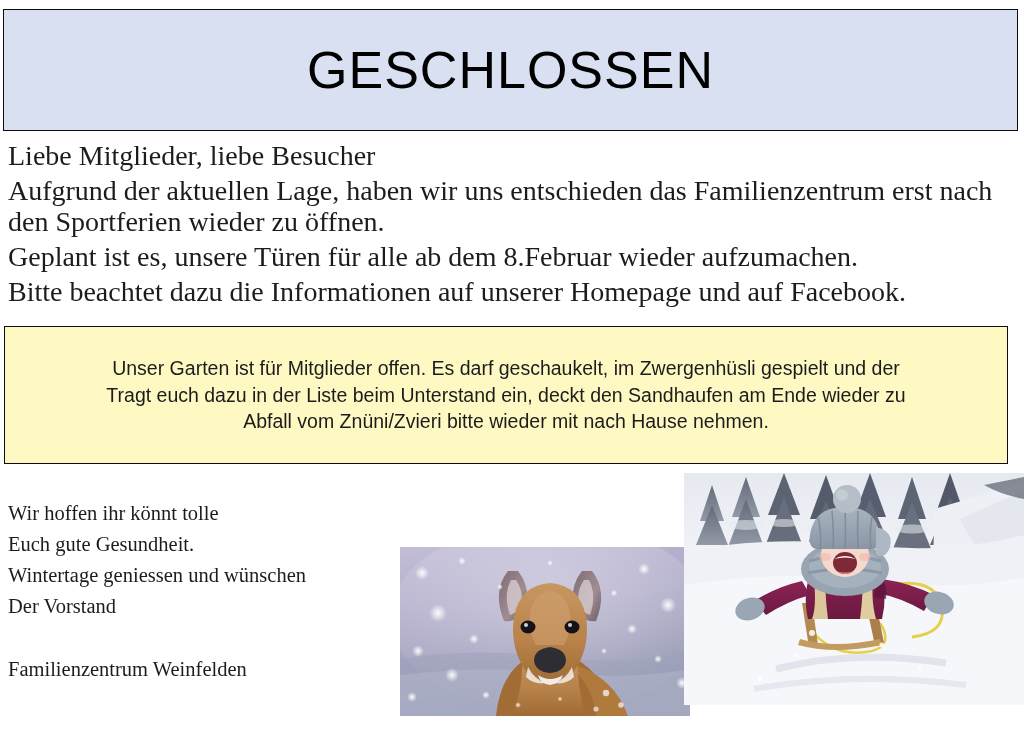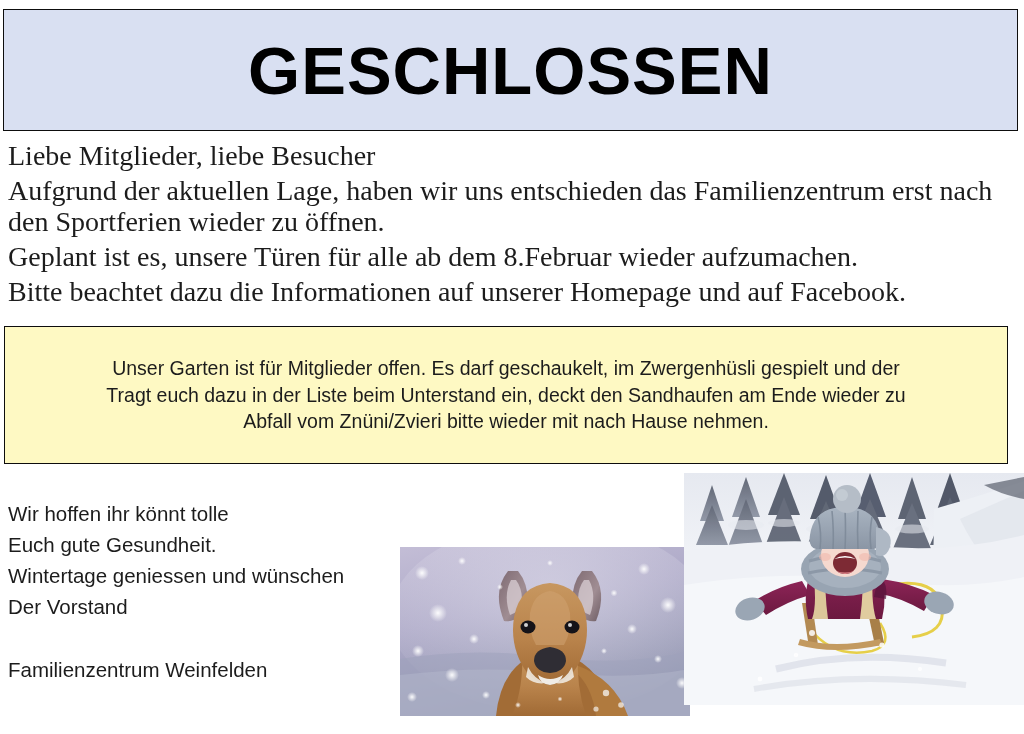--- a/index.html
+++ b/index.html
@@ -24,22 +24,22 @@
     width: 1015px;
     height: 122px;
     box-sizing: border-box;
     background: #d9e0f2;
     border: 1.5px solid #0d0d0d;
     display: flex;
     align-items: center;
     justify-content: center;
   }
   #page-title {
-    font-size: 67px;
-    font-weight: 700;
+    font-size: 52px;
+    font-weight: 400;
     letter-spacing: 1px;
     color: #000000;
     line-height: 1;
     white-space: nowrap;
   }
 
   
   #intro-block {
     position: absolute;
     left: 8px;
@@ -78,20 +78,21 @@
     color: #1c1c1c;
     white-space: nowrap;
   }
 
   
   #closing-block {
     position: absolute;
     left: 8px;
     top: 498px;
     width: 390px;
+    font-family: Liberation Serif, serif;
   }
   .closing-line {
     font-size: 20.5px;
     line-height: 31px;
     color: #1c1c1c;
     margin: 0;
   }
   #org-name {
     margin-top: 32px;
   }

